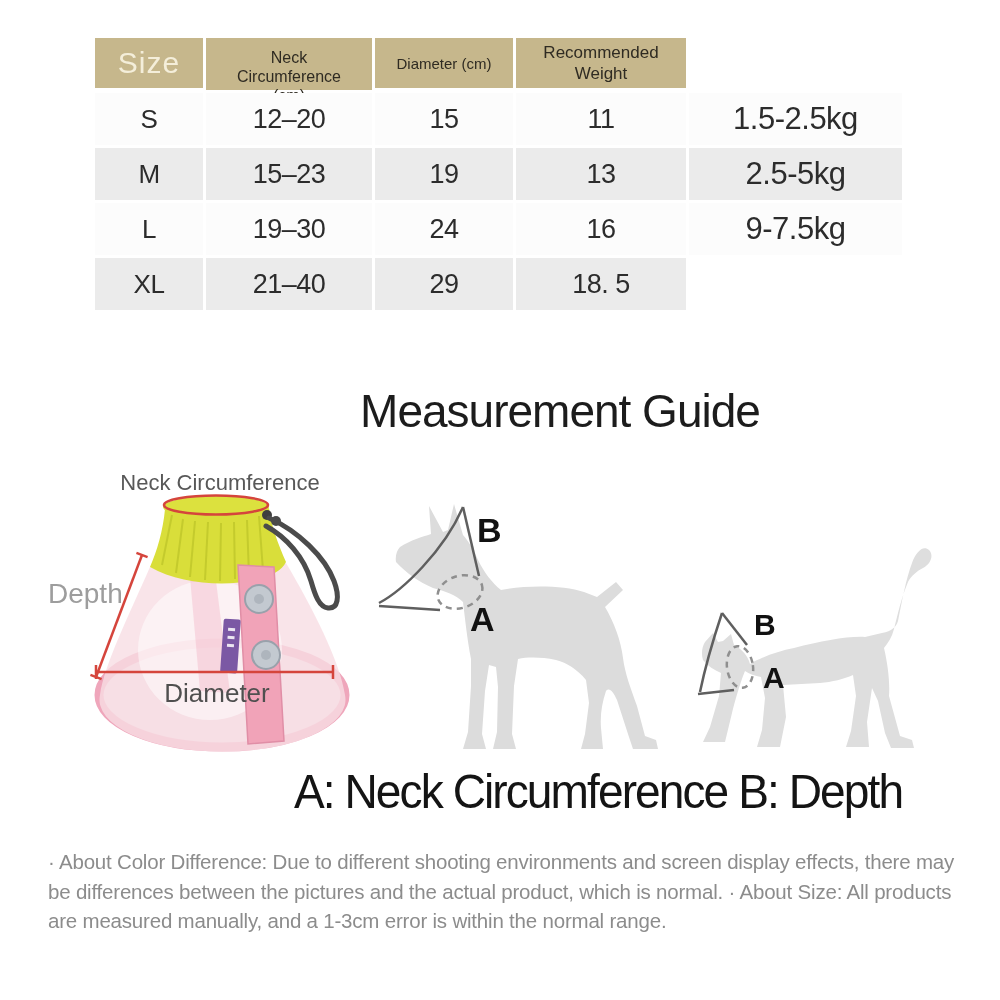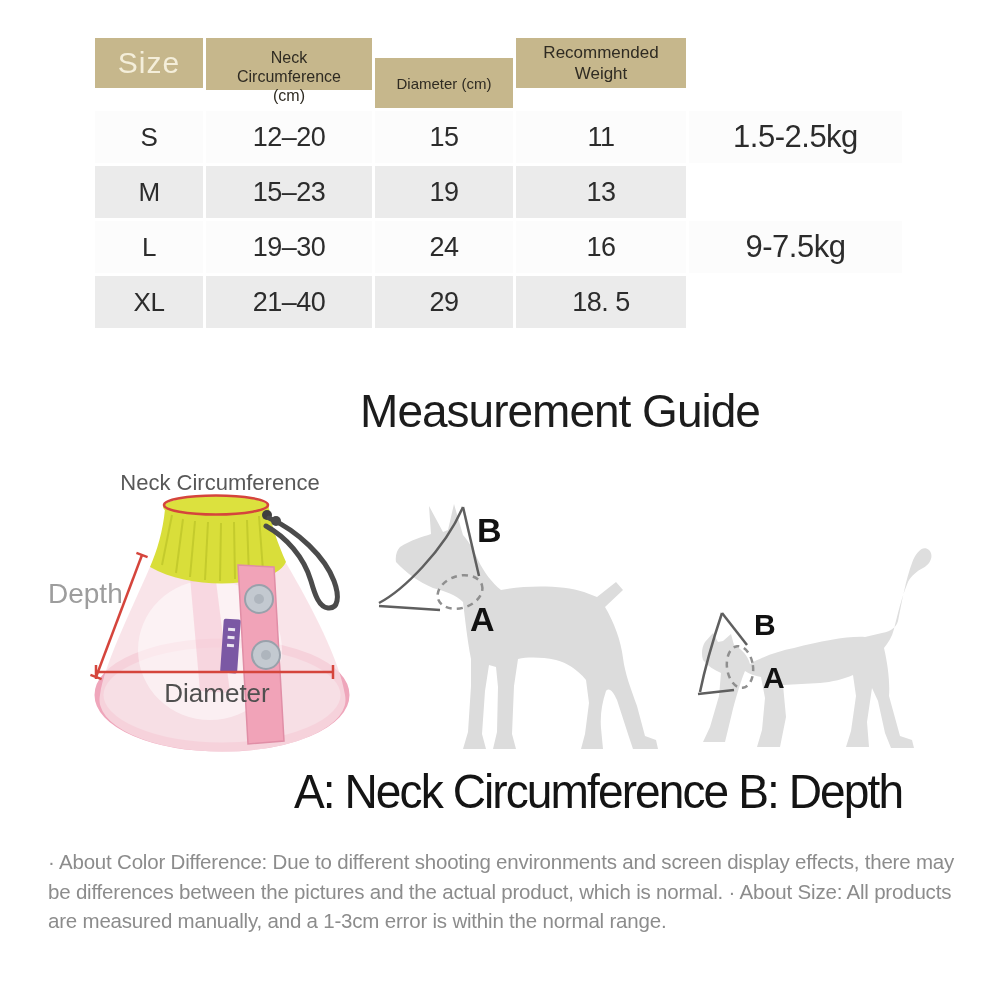--- a/index.html
+++ b/index.html
@@ -7,21 +7,21 @@
          font-family:"Liberation Sans",sans-serif;color:#2d2d2d;}
 
   
   .size-table{position:absolute;left:95px;top:38px;width:807px;}
   .tr{display:grid;grid-template-columns:108px 166px 138px 170px 213px;column-gap:3px;margin-bottom:3px;}
   .cell{display:flex;align-items:center;justify-content:center;text-align:center;}
   .thead .cell{background:#c6b78c;height:50px;color:#2f2b22;}
   .thead .h-size{font-size:30px;color:#f4eeda;letter-spacing:1px;}
   .thead .h-neck{font-size:16px;line-height:19px;align-items:flex-start;padding-top:2px;overflow:visible;}
   .thead .h-neck span{display:block;max-width:112px;margin-top:8px;}
-  .thead .h-diam{font-size:15px;margin-top:20px;}
+  .thead .h-diam{font-size:15px;}
   .thead .h-depth{font-size:20px;}
   .thead .h-weight{font-size:17px;line-height:21px;}
   .thead .h-weight span{display:block;max-width:130px;}
   .trow .cell{height:52px;font-size:27px;letter-spacing:-0.5px;color:#2c2c2c;}
   .trow .c-size{font-size:26px;}
   .trow .c-weight{font-size:31px;text-align:center;}
   .row-odd .cell{background:#fcfcfc;}
   .row-even .cell{background:#ebebeb;}
 
   
@@ -59,20 +59,21 @@
       <div class="cell c-diam">15</div>
       <div class="cell c-depth">11</div>
       <div class="cell c-weight">1.5-2.5kg</div>
     </div>
 
     <div class="tr trow row-even">
       <div class="cell c-size">M</div>
       <div class="cell c-neck">15–23</div>
       <div class="cell c-diam">19</div>
       <div class="cell c-depth">13</div>
+      <div class="cell c-weight">2.5-5kg</div>
     </div>
 
     <div class="tr trow row-odd">
       <div class="cell c-size">L</div>
       <div class="cell c-neck">19–30</div>
       <div class="cell c-diam">24</div>
       <div class="cell c-depth">16</div>
       <div class="cell c-weight">9-7.5kg</div>
     </div>
 

